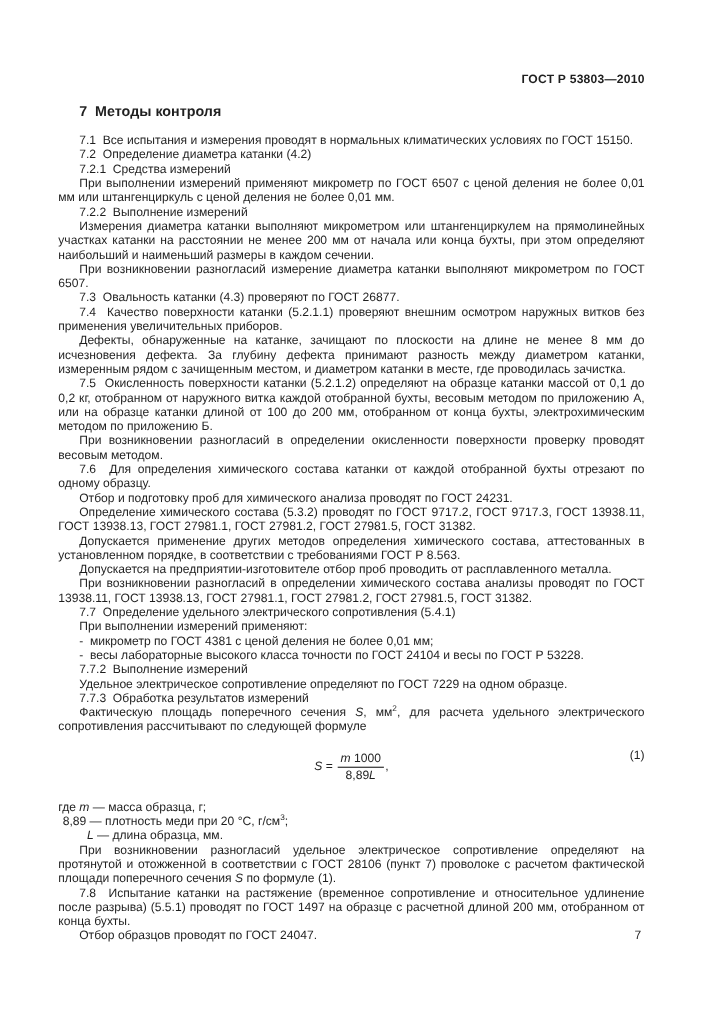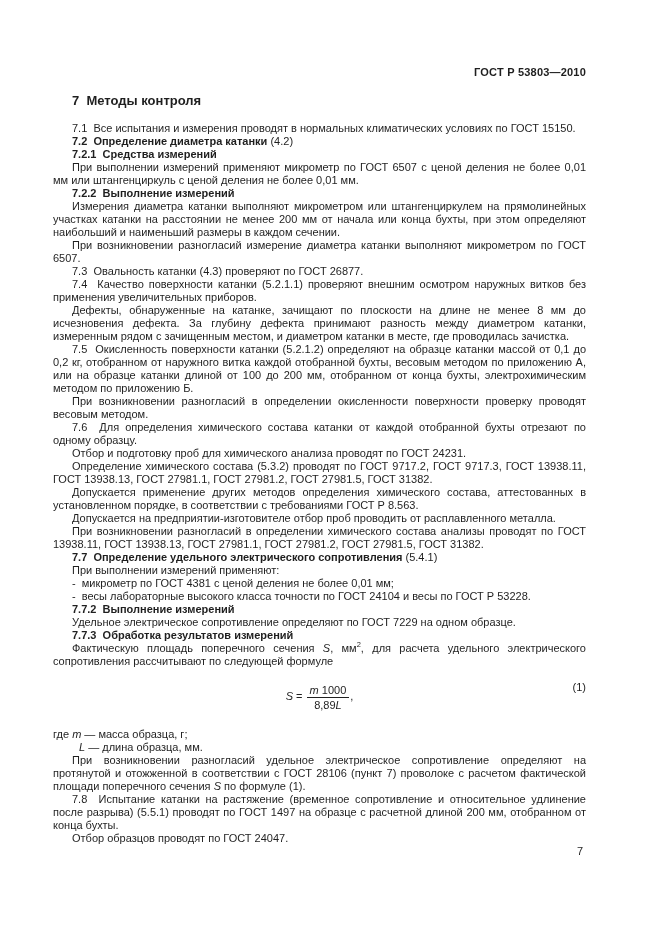--- a/index.html
+++ b/index.html
@@ -38,21 +38,21 @@
   .para {
     margin: 0;
     font-size: 11px;
     line-height: 13px;
     text-align: justify;
   }
   .para.indent { text-indent: 19px; }
   .para.where  { text-indent: 0; }
   .para.where-2 { padding-left: 4px; }
   .para.where-3 { padding-left: 26px; }
-  .b { font-weight: bold; }
+  .b { font-weight: normal; }
   .i { font-style: italic; }
   sup { font-size: 7.5px; line-height: 0; }
   .formula-row {
     position: relative;
     margin: 4px 0 5px 0;
     text-align: center;
     font-size: 11px;
     line-height: 12px;
   }
   .frac {
@@ -105,20 +105,21 @@
         <p class="para indent"><span class="b">7.7&nbsp; Определение удельного электрического сопротивления</span><span> (5.4.1)</span></p>
         <p class="para indent"><span>При выполнении измерений применяют:</span></p>
         <p class="para indent"><span>-&nbsp; микрометр по ГОСТ 4381 с ценой деления не более 0,01 мм;</span></p>
         <p class="para indent"><span>-&nbsp; весы лабораторные высокого класса точности по ГОСТ 24104 и весы по ГОСТ Р 53228.</span></p>
         <p class="para indent"><span class="b">7.7.2&nbsp; Выполнение измерений</span></p>
         <p class="para indent"><span>Удельное электрическое сопротивление определяют по ГОСТ 7229 на одном образце.</span></p>
         <p class="para indent"><span class="b">7.7.3&nbsp; Обработка результатов измерений</span></p>
         <p class="para indent"><span>Фактическую площадь поперечного сечения </span><span class="i">S</span><span>, мм</span><sup>2</sup><span>, для расчета удельного электрического сопротивления рассчитывают по следующей формуле</span></p>
         <div class="formula-row"><span><span class="i">S</span><span> = </span><span class="frac"><span class="num"><span class="i">m</span><span> 1000</span></span><span class="den"><span>8,89</span><span class="i">L</span></span></span><span>,</span></span><span class="eq-number">(1)</span></div>
         <p class="para where"><span>где </span><span class="i">m</span><span> — масса образца, г;</span></p>
+        <p class="para where where-2"><span>8,89 — плотность меди при 20 °С, г/см</span><sup>3</sup><span>;</span></p>
         <p class="para where where-3"><span class="i">L</span><span> — длина образца, мм.</span></p>
         <p class="para indent"><span>При возникновении разногласий удельное электрическое сопротивление определяют на протянутой и отожженной в соответствии с ГОСТ 28106 (пункт 7) проволоке с расчетом фактической площади поперечного сечения </span><span class="i">S</span><span> по формуле (1).</span></p>
         <p class="para indent"><span>7.8&nbsp; Испытание катанки на растяжение (временное сопротивление и относительное удлинение после разрыва) (5.5.1) проводят по ГОСТ 1497 на образце с расчетной длиной 200 мм, отобранном от конца бухты.</span></p>
         <p class="para indent"><span>Отбор образцов проводят по ГОСТ 24047.</span></p>
       </div>
   </div>
   <div class="page-number">7</div>
 </div>
 
 </body></html>

